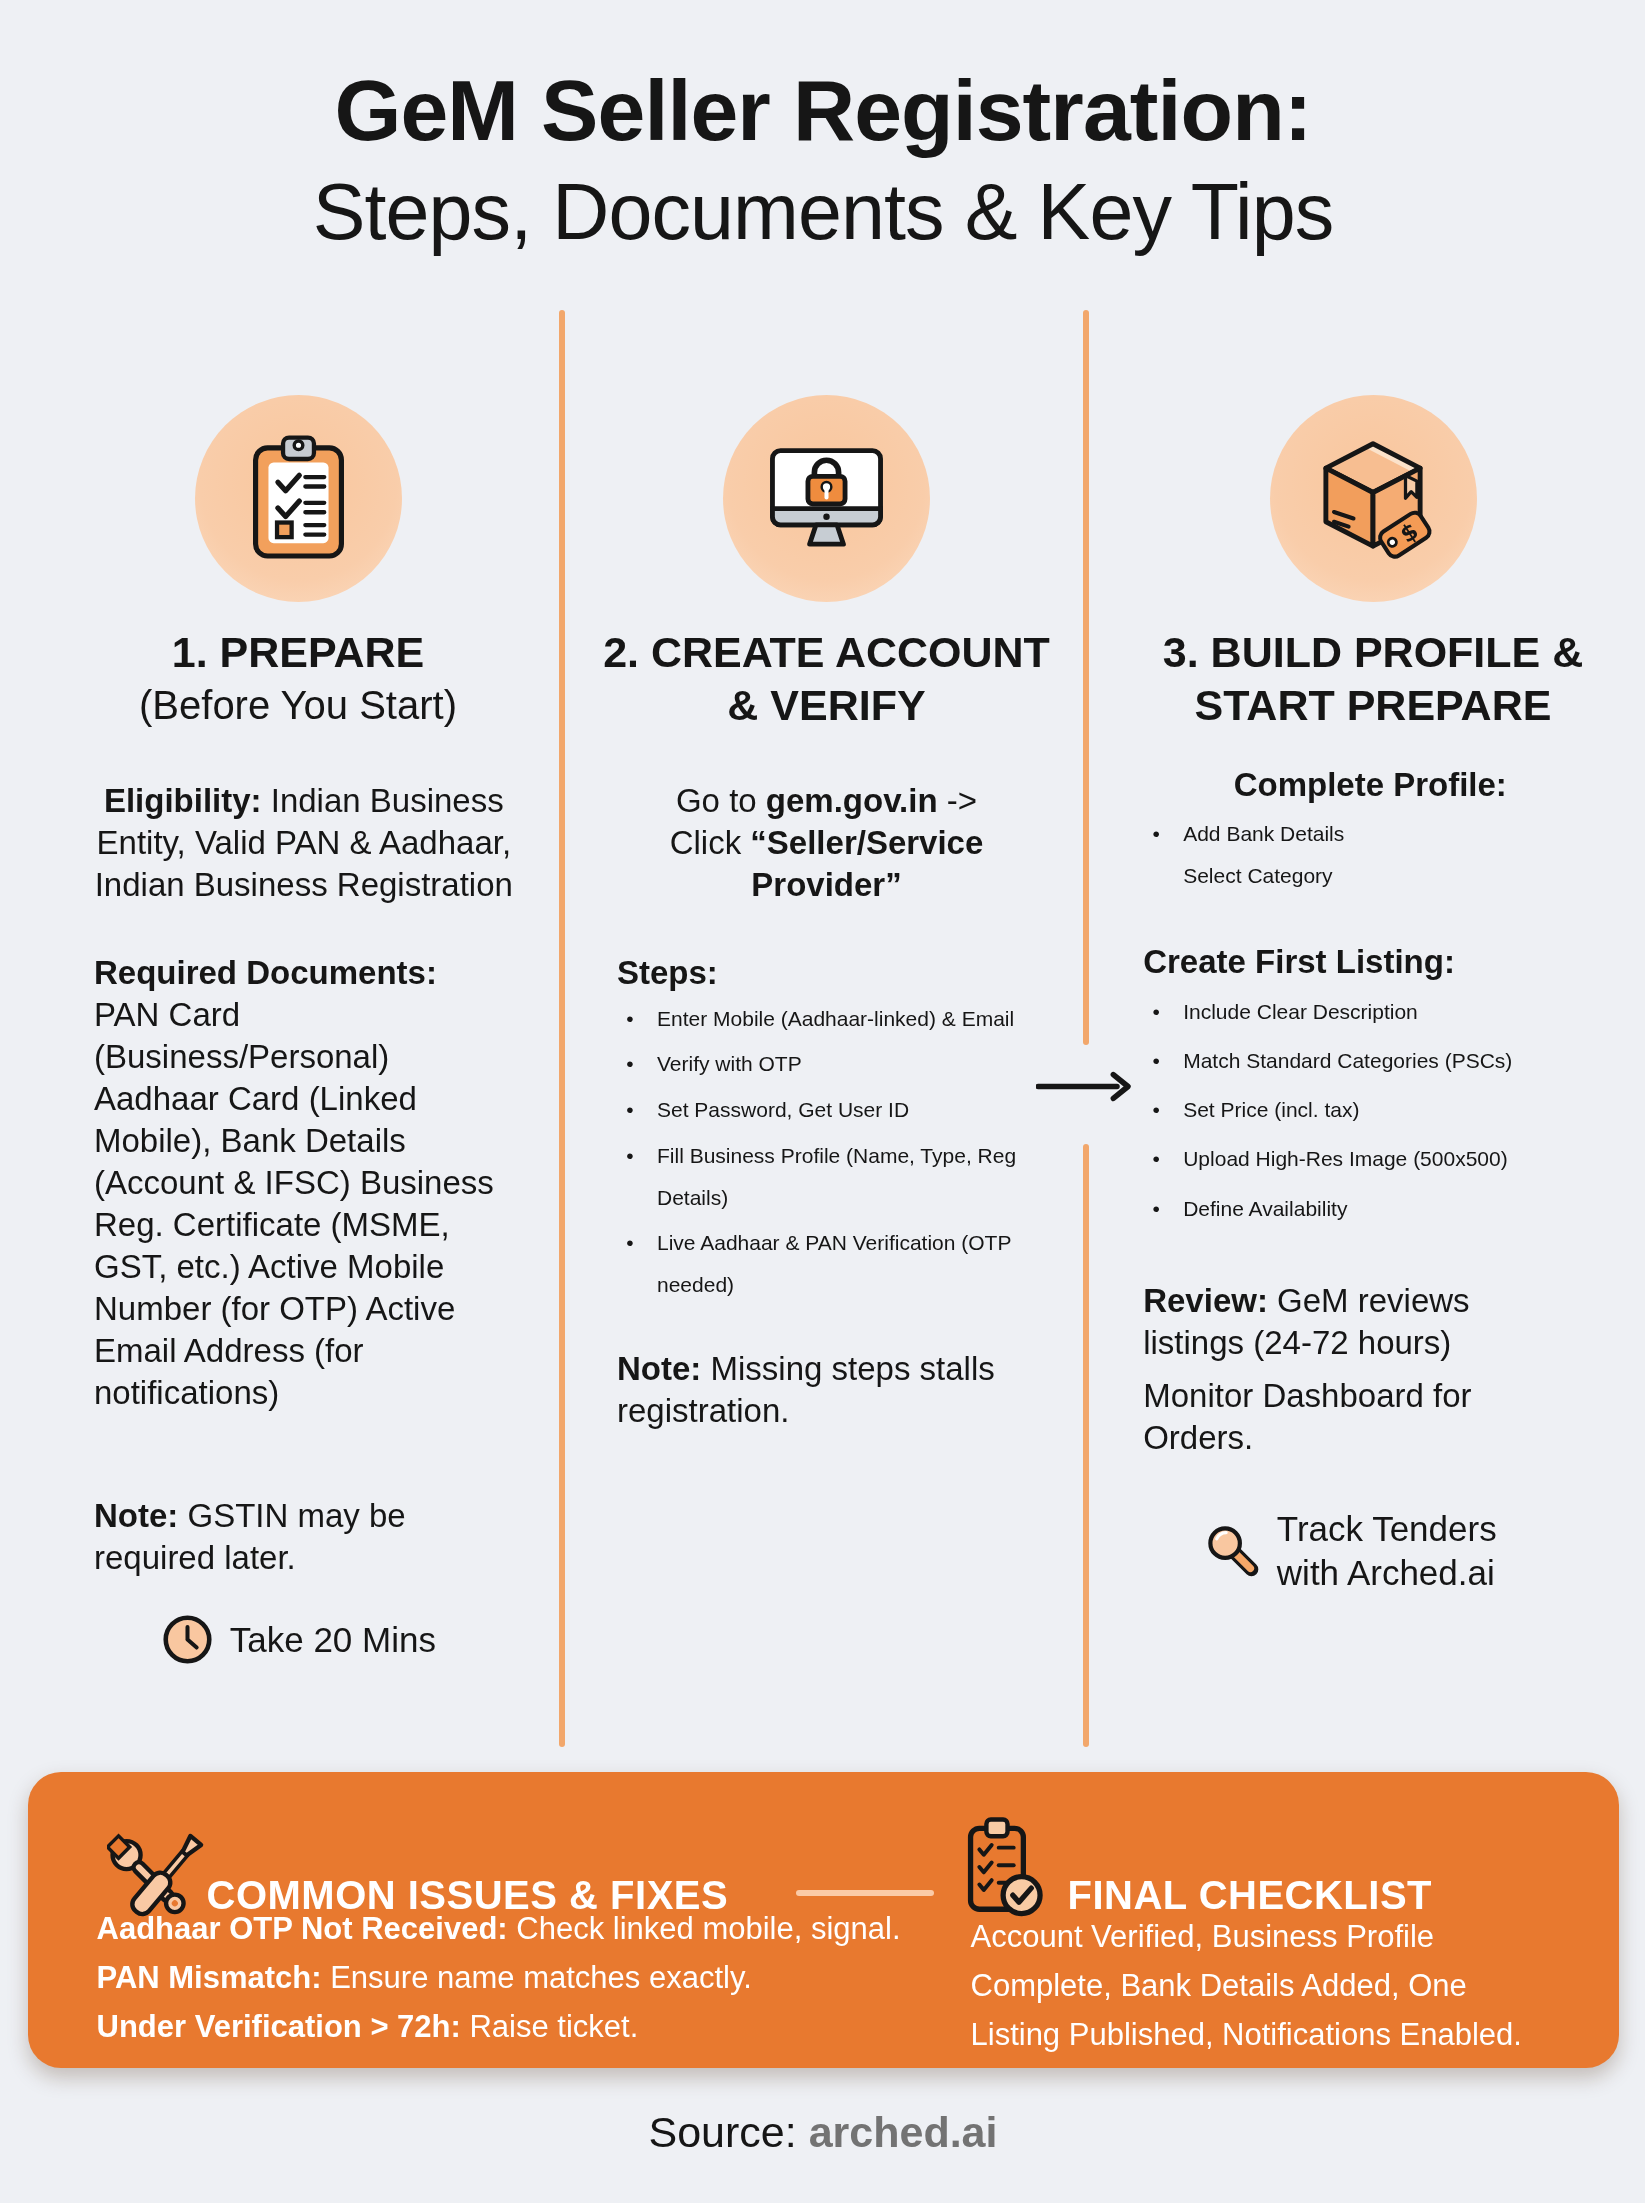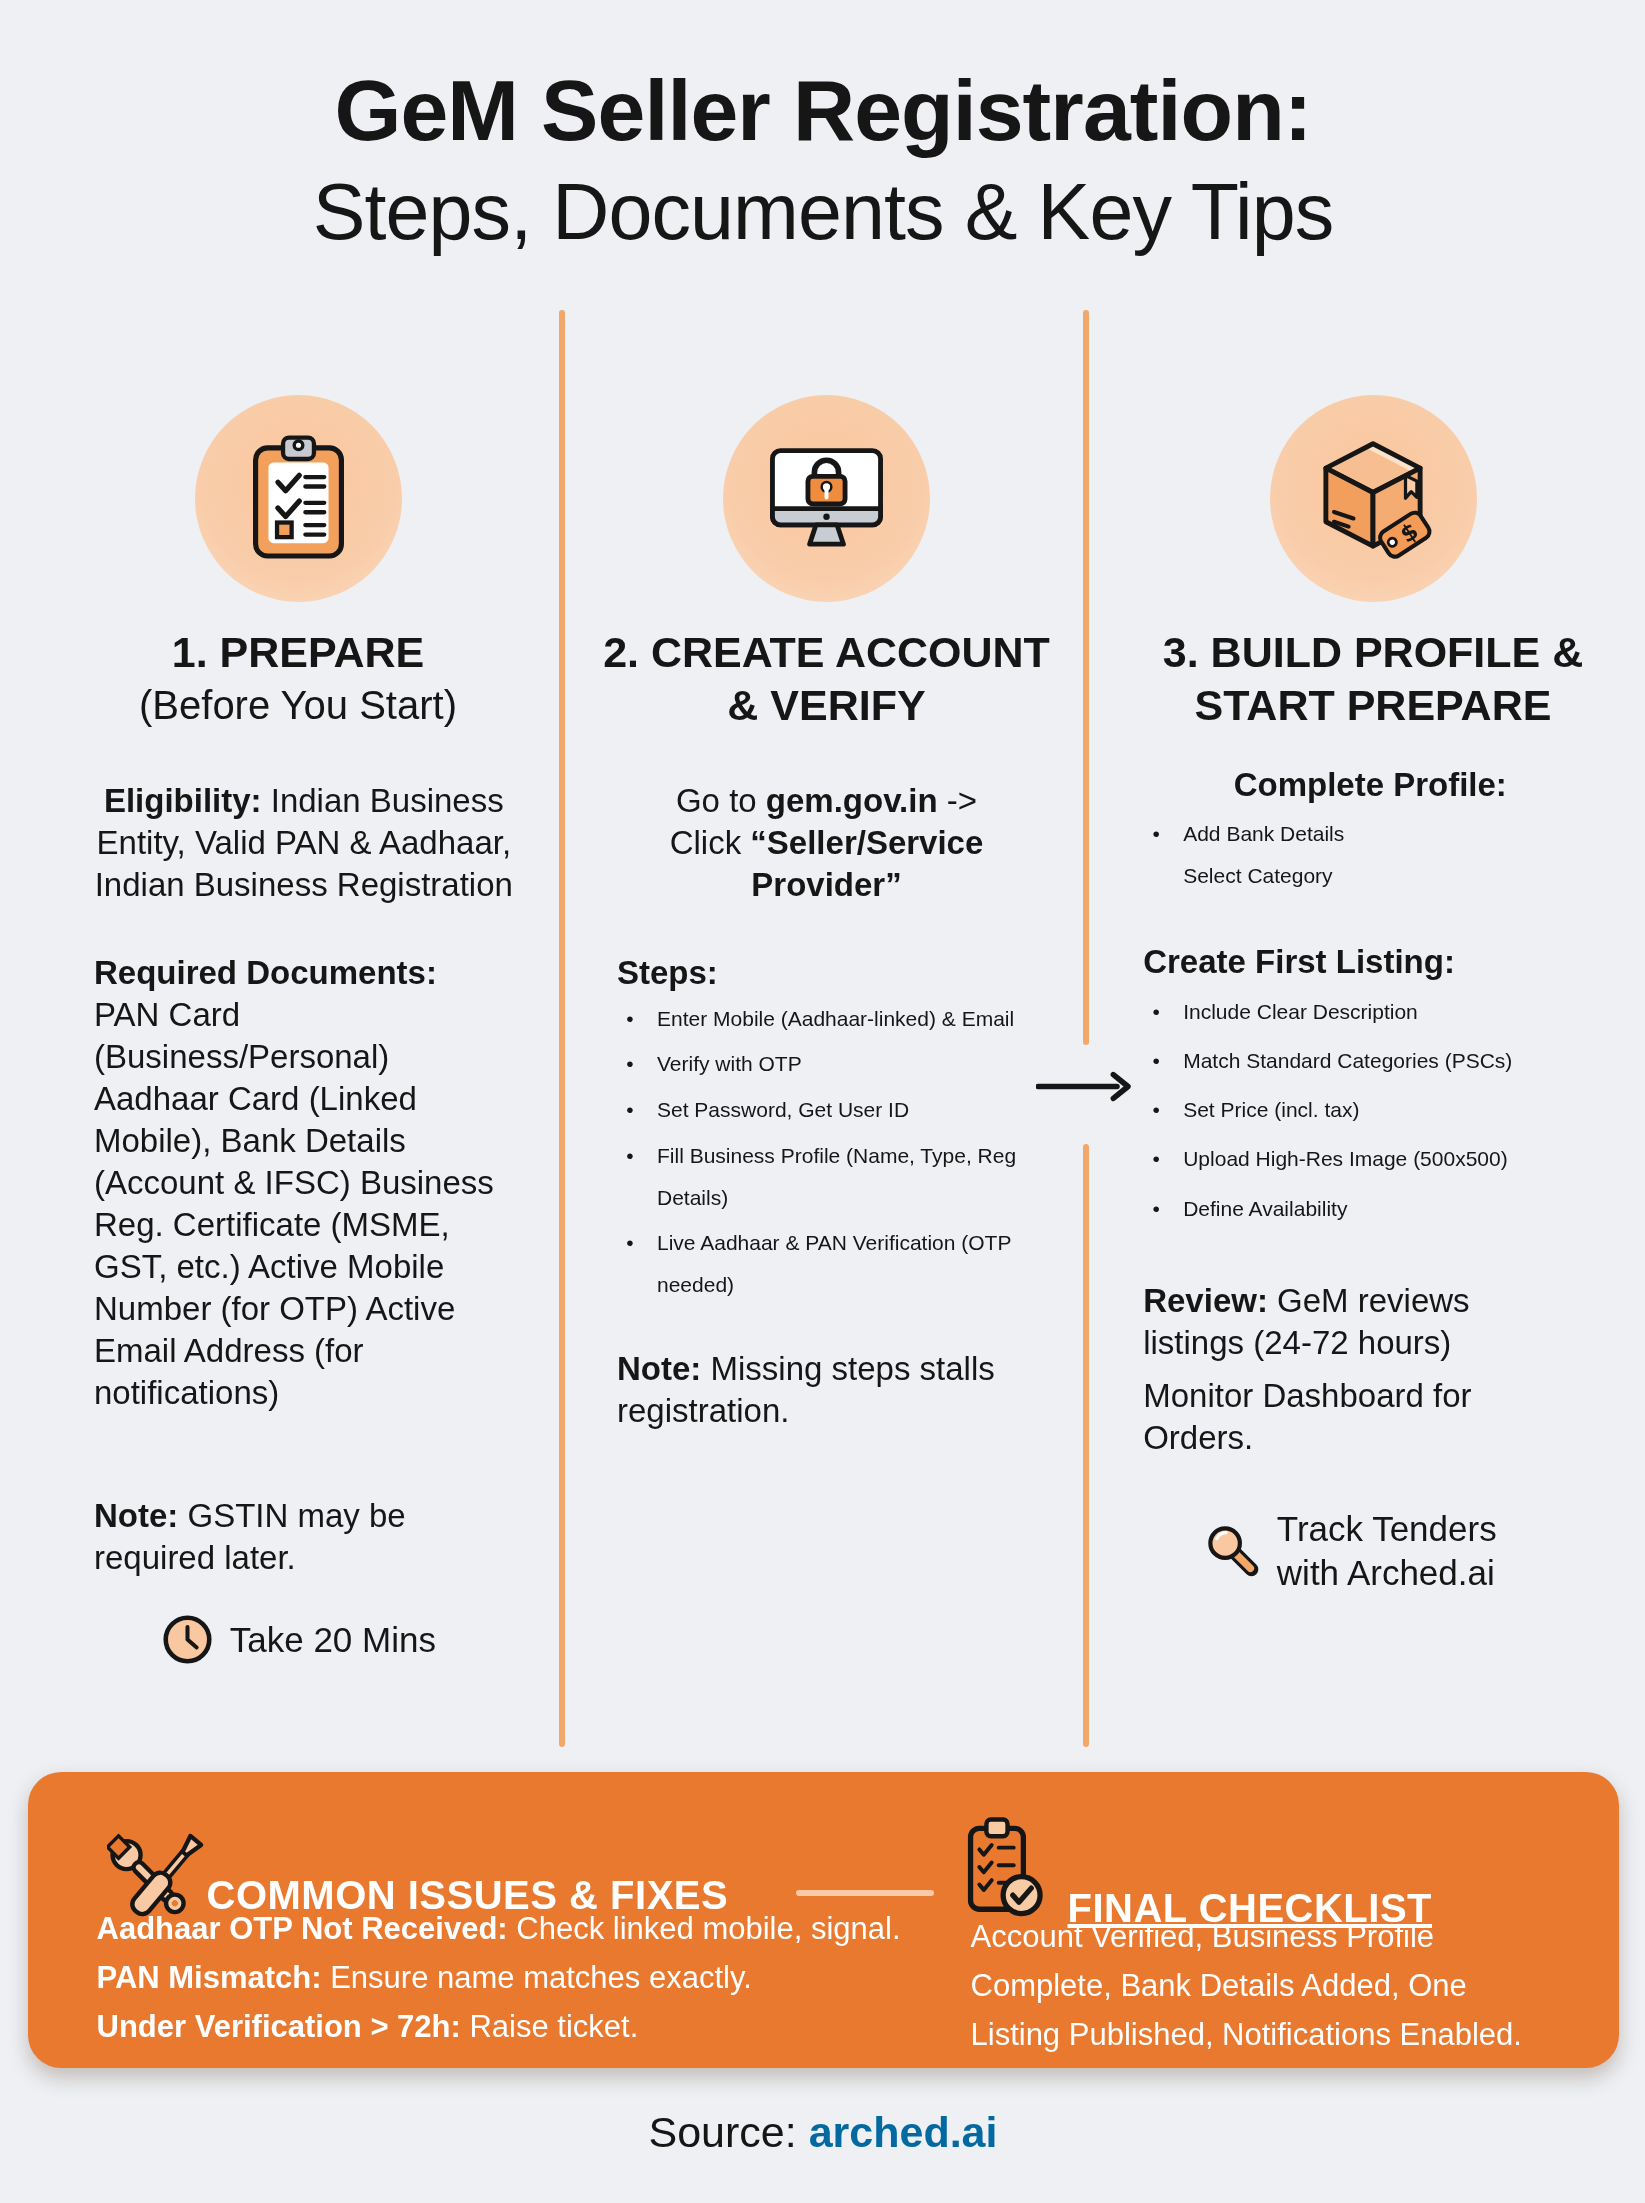--- a/index.html
+++ b/index.html
@@ -52,29 +52,29 @@
   .panel{
     position:absolute;left:27.5px;top:1772px;width:1591px;height:296px;
     background:#E8792F;border-radius:33px;box-shadow:0 9.2px 20px rgba(70,40,10,.25);
     color:#FFFFFF;
   }
   .panel .p-icon{position:absolute;}
   .tools-pos{left:79px;top:44px;}
   .check-pos{left:932px;top:39px;}
   .p-heading{position:absolute;font-size:40px;font-weight:bold;letter-spacing:0.5px;white-space:nowrap;}
   .issues-heading{left:179px;top:101px;}
-  .checklist-heading{left:1040px;top:114px;text-decoration:underline;}
+  .checklist-heading{left:1040px;top:101px;}
   .p-connector{position:absolute;left:768px;top:118px;width:138px;height:6.4px;border-radius:3.7px;background:rgba(255,224,198,.8);}
   .p-body{position:absolute;font-size:31px;line-height:49px;margin:0;}
   .issues-body{left:69px;top:132px;width:854px;}
   .issues-body p{margin:0;}
   .checklist-body{left:943px;top:140px;width:588px;}
   
   .footer{position:absolute;left:0;top:2108px;width:100%;text-align:center;font-size:43px;}
-  .src-link{color:#0369a1;font-weight:bold;}
+  .src-link{color:#737373;font-weight:bold;}
   svg{display:block;}
 </style>
 </head>
 <body>
 
 <div class="page">
 
   <div class="title">
     <div class="title-l1">GeM Seller Registration:</div>
     <div class="title-l2">Steps, Documents &amp; Key Tips</div>

